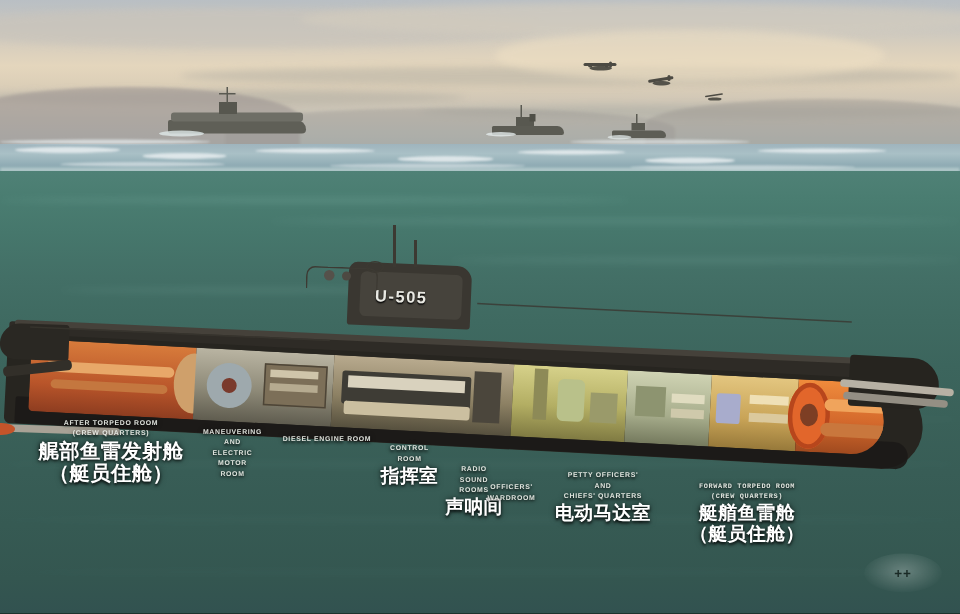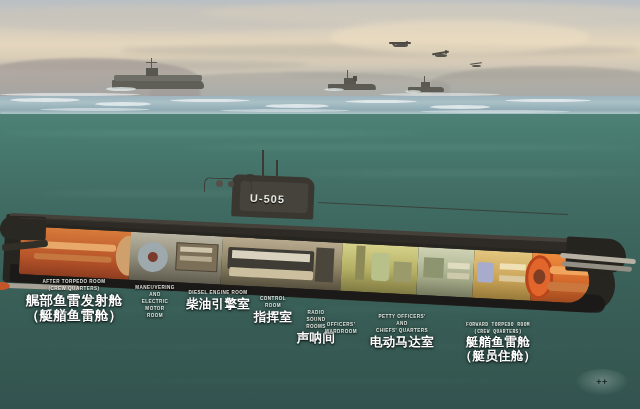--- a/index.html
+++ b/index.html
@@ -255,34 +255,33 @@
     <div class="subpart" style="left:318px;top:36px;width:250px;height:1.4px;background:#3a3731;
                 transform:rotate(2.8deg);opacity:.8;"></div>
     <div class="subpart" style="left:20px;top:50px;width:200px;height:1.4px;background:#3a3731;
                 transform:rotate(2.6deg);opacity:.7;"></div>
   </div>
 
   <div class="lbl" style="left:10px;top:279px;width:128px;">
     <div class="en">AFTER  TORPEDO  ROOM
 (CREW  QUARTERS)</div>
     <div class="cn">艉部鱼雷发射舱
-（艇艏鱼雷舱）</div>
+（艇员住舱）</div>
   </div>
 
   <div class="lbl" style="left:100px;top:285px;width:110px;">
     <div class="en">MANEUVERING
 AND
 ELECTRIC
 MOTOR
 ROOM</div>
   </div>
 
   <div class="lbl" style="left:160px;top:290px;width:116px;">
     <div class="en">DIESEL  ENGINE  ROOM</div>
-    <div class="cn sm">柴油引擎室</div>
   </div>
 
   <div class="lbl" style="left:232px;top:296px;width:82px;">
     <div class="en">CONTROL
 ROOM</div>
     <div class="cn sm">指挥室</div>
   </div>
 
   <div class="lbl" style="left:282px;top:310px;width:68px;">
     <div class="en">RADIO

